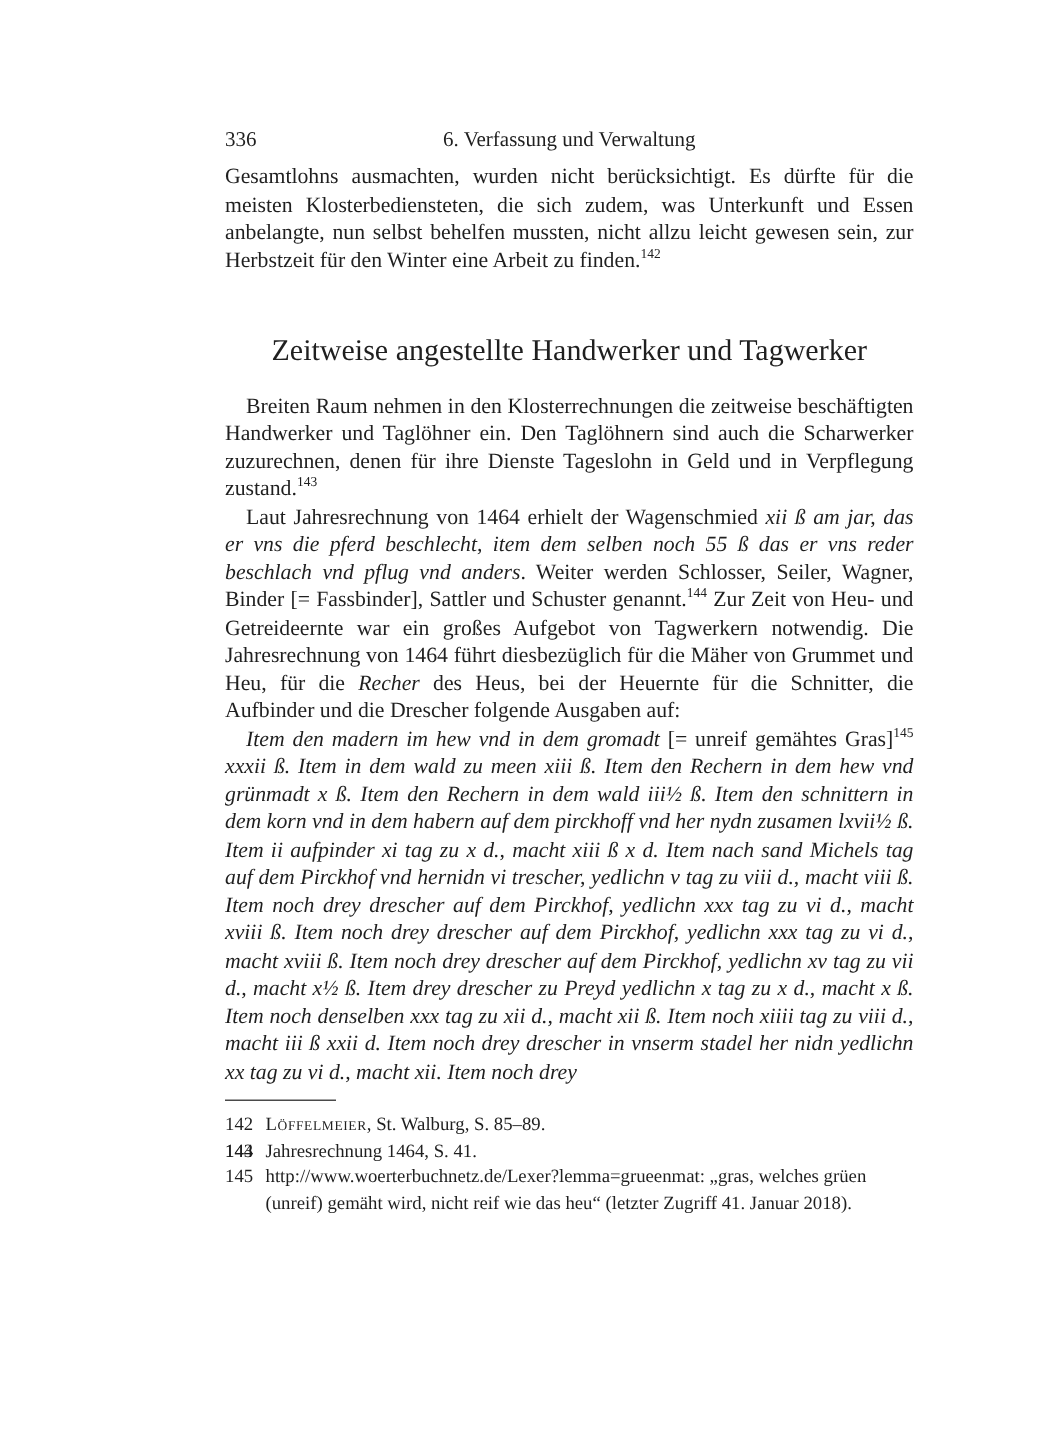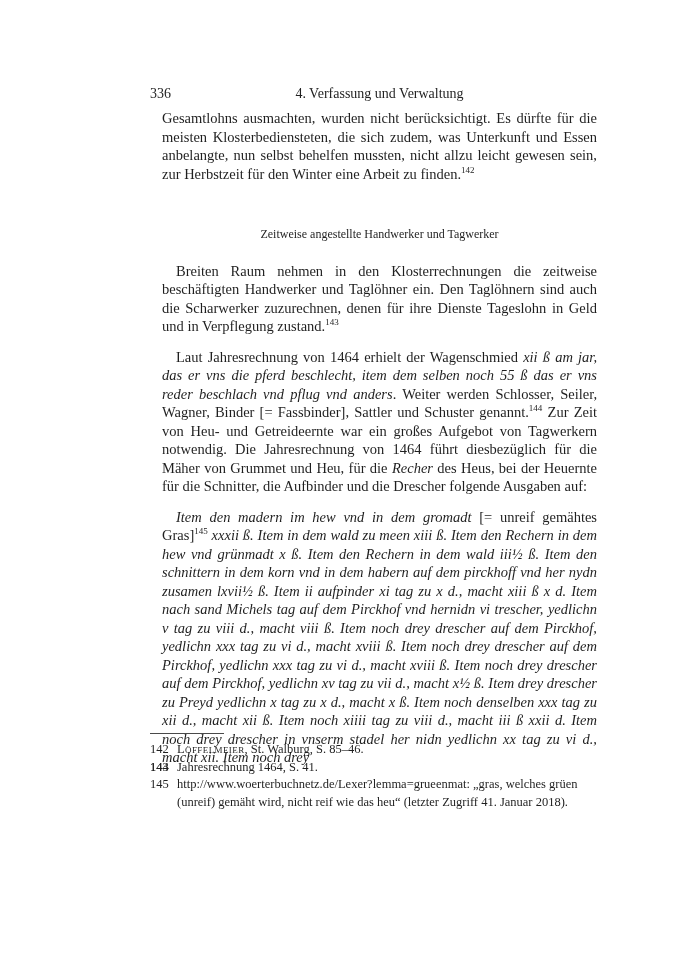--- a/index.html
+++ b/index.html
@@ -34,24 +34,24 @@
   }
   .text-block {
     position: absolute;
     top: 109px;
     left: 150px;
     width: 459px;
     font-size: 14.5px;
     line-height: 18.5px;
     text-align: justify;
   }
-  .para { margin: 12px; }
+  .para { margin: 0; }
   .para.indent { text-indent: 14px; }
   .section-heading {
-    font-size: 12px;
+    font-size: 20px;
     font-weight: normal;
     text-align: center;
     text-indent: 0;
     margin-top: 42px;
     margin-bottom: 18px;
   }
   .first-para { margin-top: 0; }
   .italic { font-style: italic; }
   .smallcaps { font-variant: small-caps; letter-spacing: 0.4px; }
   sup.fn-ref {
@@ -84,39 +84,39 @@
     top: 0;
   }
 </style>
 </head>
 <body>
 
 <div class="page">
 
   <div class="running-header">
     <span class="pagenum">336</span>
-    <span class="chapter">4. Verfassung und Verwaltung</span>
+    <span class="chapter">6. Verfassung und Verwaltung</span>
   </div>
 
   <div class="text-block">
     <p class="para first-para"><span>Gesamtlohns ausmachten, wurden nicht berücksichtigt. Es dürfte für die meisten Klosterbediensteten, die sich zudem, was Unterkunft und Essen anbelangte, nun selbst behelfen mussten, nicht allzu leicht gewesen sein, zur Herbstzeit für den Winter eine Arbeit zu finden.</span><sup class="fn-ref">142</sup></p>
 
     <h2 class="section-heading">Zeitweise angestellte Handwerker und Tagwerker</h2>
 
     <p class="para indent"><span>Breiten Raum nehmen in den Klosterrechnungen die zeitweise beschäftigten Handwerker und Taglöhner ein. Den Taglöhnern sind auch die Scharwerker zuzurechnen, denen für ihre Dienste Tageslohn in Geld und in Verpflegung zustand.</span><sup class="fn-ref">143</sup></p>
     <p class="para indent"><span>Laut Jahresrechnung von 1464 erhielt der Wagenschmied </span><span class="italic">xii ß am jar, das er vns die pferd beschlecht, item dem selben noch 55 ß das er vns reder beschlach vnd pflug vnd anders</span><span>. Weiter werden Schlosser, Seiler, Wagner, Binder [= Fassbinder], Sattler und Schuster genannt.</span><sup class="fn-ref">144</sup><span> Zur Zeit von Heu- und Getreideernte war ein großes Aufgebot von Tagwerkern notwendig. Die Jahresrechnung von 1464 führt diesbezüglich für die Mäher von Grummet und Heu, für die </span><span class="italic">Recher</span><span> des Heus, bei der Heuernte für die Schnitter, die Aufbinder und die Drescher folgende Ausgaben auf:</span></p>
     <p class="para indent"><span class="italic">Item den madern im hew vnd in dem gromadt</span><span> [= unreif gemähtes Gras]</span><sup class="fn-ref">145</sup><span class="italic"> xxxii ß. Item in dem wald zu meen xiii ß. Item den Rechern in dem hew vnd grünmadt x ß. Item den Rechern in dem wald iii½ ß. Item den schnittern in dem korn vnd in dem habern auf dem pirckhoff vnd her nydn zusamen lxvii½ ß. Item ii aufpinder xi tag zu x d., macht xiii ß x d. Item nach sand Michels tag auf dem Pirckhof vnd hernidn vi trescher, yedlichn v tag zu viii d., macht viii ß. Item noch drey drescher auf dem Pirckhof, yedlichn xxx tag zu vi d., macht xviii ß. Item noch drey drescher auf dem Pirckhof, yedlichn xxx tag zu vi d., macht xviii ß. Item noch drey drescher auf dem Pirckhof, yedlichn xv tag zu vii d., macht x½ ß. Item drey drescher zu Preyd yedlichn x tag zu x d., macht x ß. Item noch denselben xxx tag zu xii d., macht xii ß. Item noch xiiii tag zu viii d., macht iii ß xxii d. Item noch drey drescher in vnserm stadel her nidn yedlichn xx tag zu vi d., macht xii. Item noch drey</span></p>
   </div>
 
   <div class="footnotes">
     <div class="fn-rule"></div>
 
     <div class="footnote">
       <span class="fn-num">142</span>
-      <span class="fn-text"><span class="smallcaps">Löffelmeier</span><span>, St. Walburg, S. 85–46.</span></span>
+      <span class="fn-text"><span class="smallcaps">Löffelmeier</span><span>, St. Walburg, S. 85–89.</span></span>
     </div>
 
     <div class="footnote">
       <span class="fn-num">143</span>
     </div>
 
     <div class="footnote">
       <span class="fn-num">144</span>
       <span class="fn-text"><span>Jahresrechnung 1464, S. 41.</span></span>
     </div>

